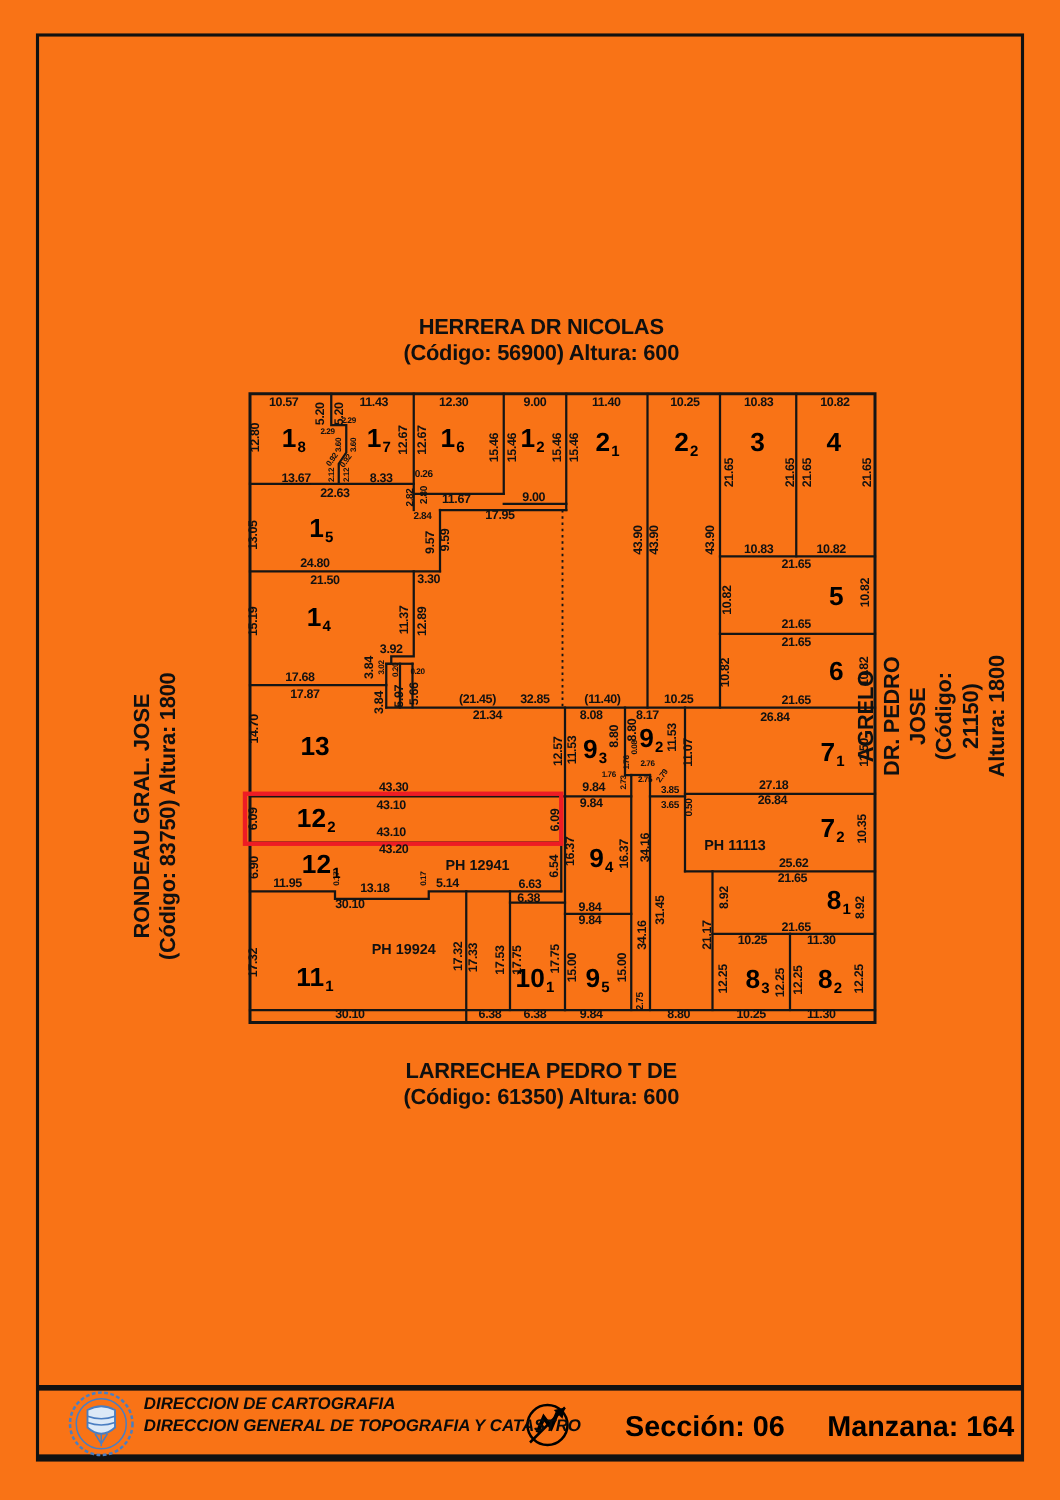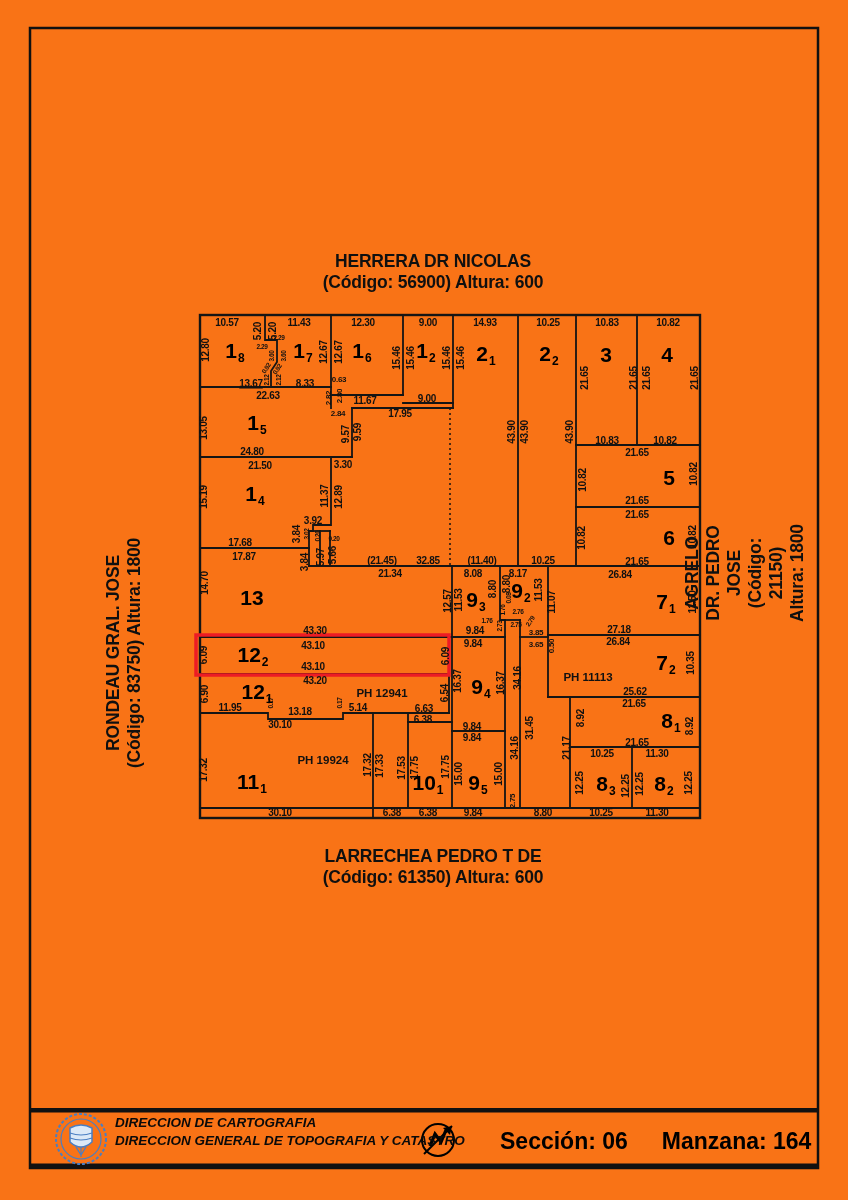--- a/index.html
+++ b/index.html
@@ -134,21 +134,21 @@
   <div>(Código: 21150) Altura: 1800</div>
 </div>
 
 <div id="labels">
       <span class="lbl" style="left: 227px; top: 322px;">10.57</span>
       <span class="lbl r90" style="left: 257px; top: 331px;">5.20</span>
       <span class="lbl r90" style="left: 272px; top: 331px;">5.20</span>
       <span class="lbl" style="left: 299px; top: 322px;">11.43</span>
       <span class="lbl" style="left: 363px; top: 322px;">12.30</span>
       <span class="lbl" style="left: 428px; top: 322px;">9.00</span>
-      <span class="lbl" style="left: 485px; top: 322px;">14.93</span>
+      <span class="lbl" style="left: 485px; top: 322px;">11.40</span>
       <span class="lbl" style="left: 548px; top: 322px;">10.25</span>
       <span class="lbl" style="left: 607px; top: 322px;">10.83</span>
       <span class="lbl" style="left: 668px; top: 322px;">10.82</span>
       <span class="lbl r90" style="left: 205px; top: 350px;">12.80</span>
       <span class="lbl s1" style="left: 279px; top: 337px;">2.29</span>
       <span class="lbl s1" style="left: 262px; top: 346px;">2.29</span>
       <span class="lbl r90 s1" style="left: 271px; top: 356px;">3.60</span>
       <span class="lbl r90 s1" style="left: 283px; top: 356px;">3.60</span>
       <span class="lbl r45 s1" style="left: 266px; top: 368px;">0.92</span>
       <span class="lbl r45 s1" style="left: 277px; top: 369px;">0.92</span>
@@ -157,23 +157,23 @@
       <span class="lbl r90" style="left: 323px; top: 352px;">12.67</span>
       <span class="lbl r90" style="left: 338px; top: 352px;">12.67</span>
       <span class="lbl r90" style="left: 396px; top: 358px;">15.46</span>
       <span class="lbl r90" style="left: 410px; top: 358px;">15.46</span>
       <span class="lbl r90" style="left: 446px; top: 358px;">15.46</span>
       <span class="lbl r90" style="left: 460px; top: 358px;">15.46</span>
       <span class="lbl r90" style="left: 584px; top: 378px;">21.65</span>
       <span class="lbl r90" style="left: 633px; top: 378px;">21.65</span>
       <span class="lbl r90" style="left: 646px; top: 378px;">21.65</span>
       <span class="lbl r90" style="left: 694px; top: 378px;">21.65</span>
-      <span class="lbl" style="left: 251px; top: 383px; text-decoration: underline;">13.67</span>
+      <span class="lbl" style="left: 237px; top: 383px; text-decoration: underline;">13.67</span>
       <span class="lbl" style="left: 305px; top: 383px;">8.33</span>
-      <span class="lbl s2" style="left: 339px; top: 379px;">0.63</span>
+      <span class="lbl s2" style="left: 339px; top: 379px;">0.26</span>
       <span class="lbl" style="left: 268px; top: 395px;">22.63</span>
       <span class="lbl r90 s2" style="left: 328px; top: 398px;">2.82</span>
       <span class="lbl r90 s2" style="left: 339px; top: 396px;">2.80</span>
       <span class="lbl" style="left: 365px; top: 400px;">11.67</span>
       <span class="lbl" style="left: 427px; top: 398px;">9.00</span>
       <span class="lbl r90" style="left: 203px; top: 428px;">13.05</span>
       <span class="lbl s2" style="left: 338px; top: 413px;">2.84</span>
       <span class="lbl r90" style="left: 345px; top: 434px;">9.57</span>
       <span class="lbl r90" style="left: 357px; top: 432px;">9.59</span>
       <span class="lbl" style="left: 400px; top: 413px;">17.95</span>

